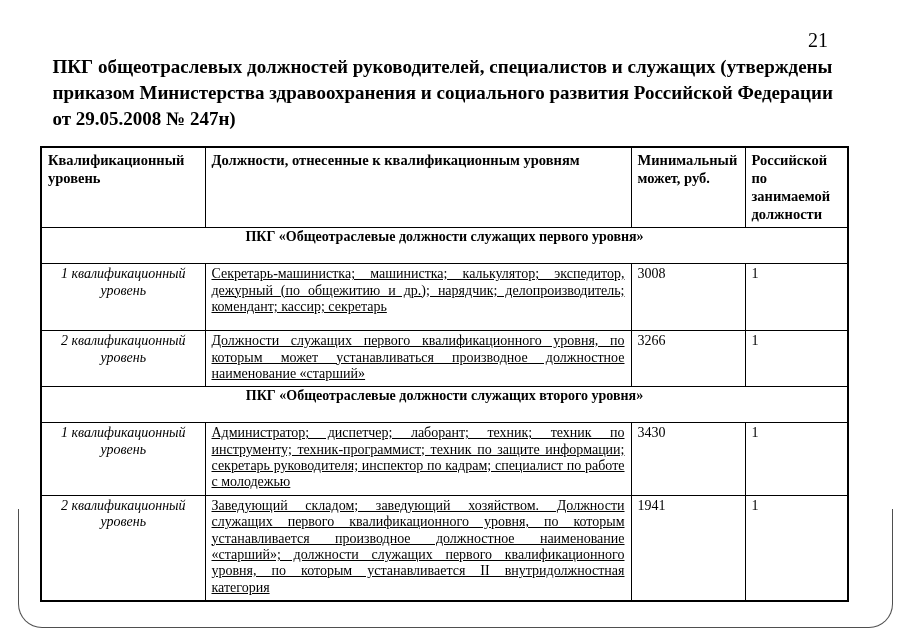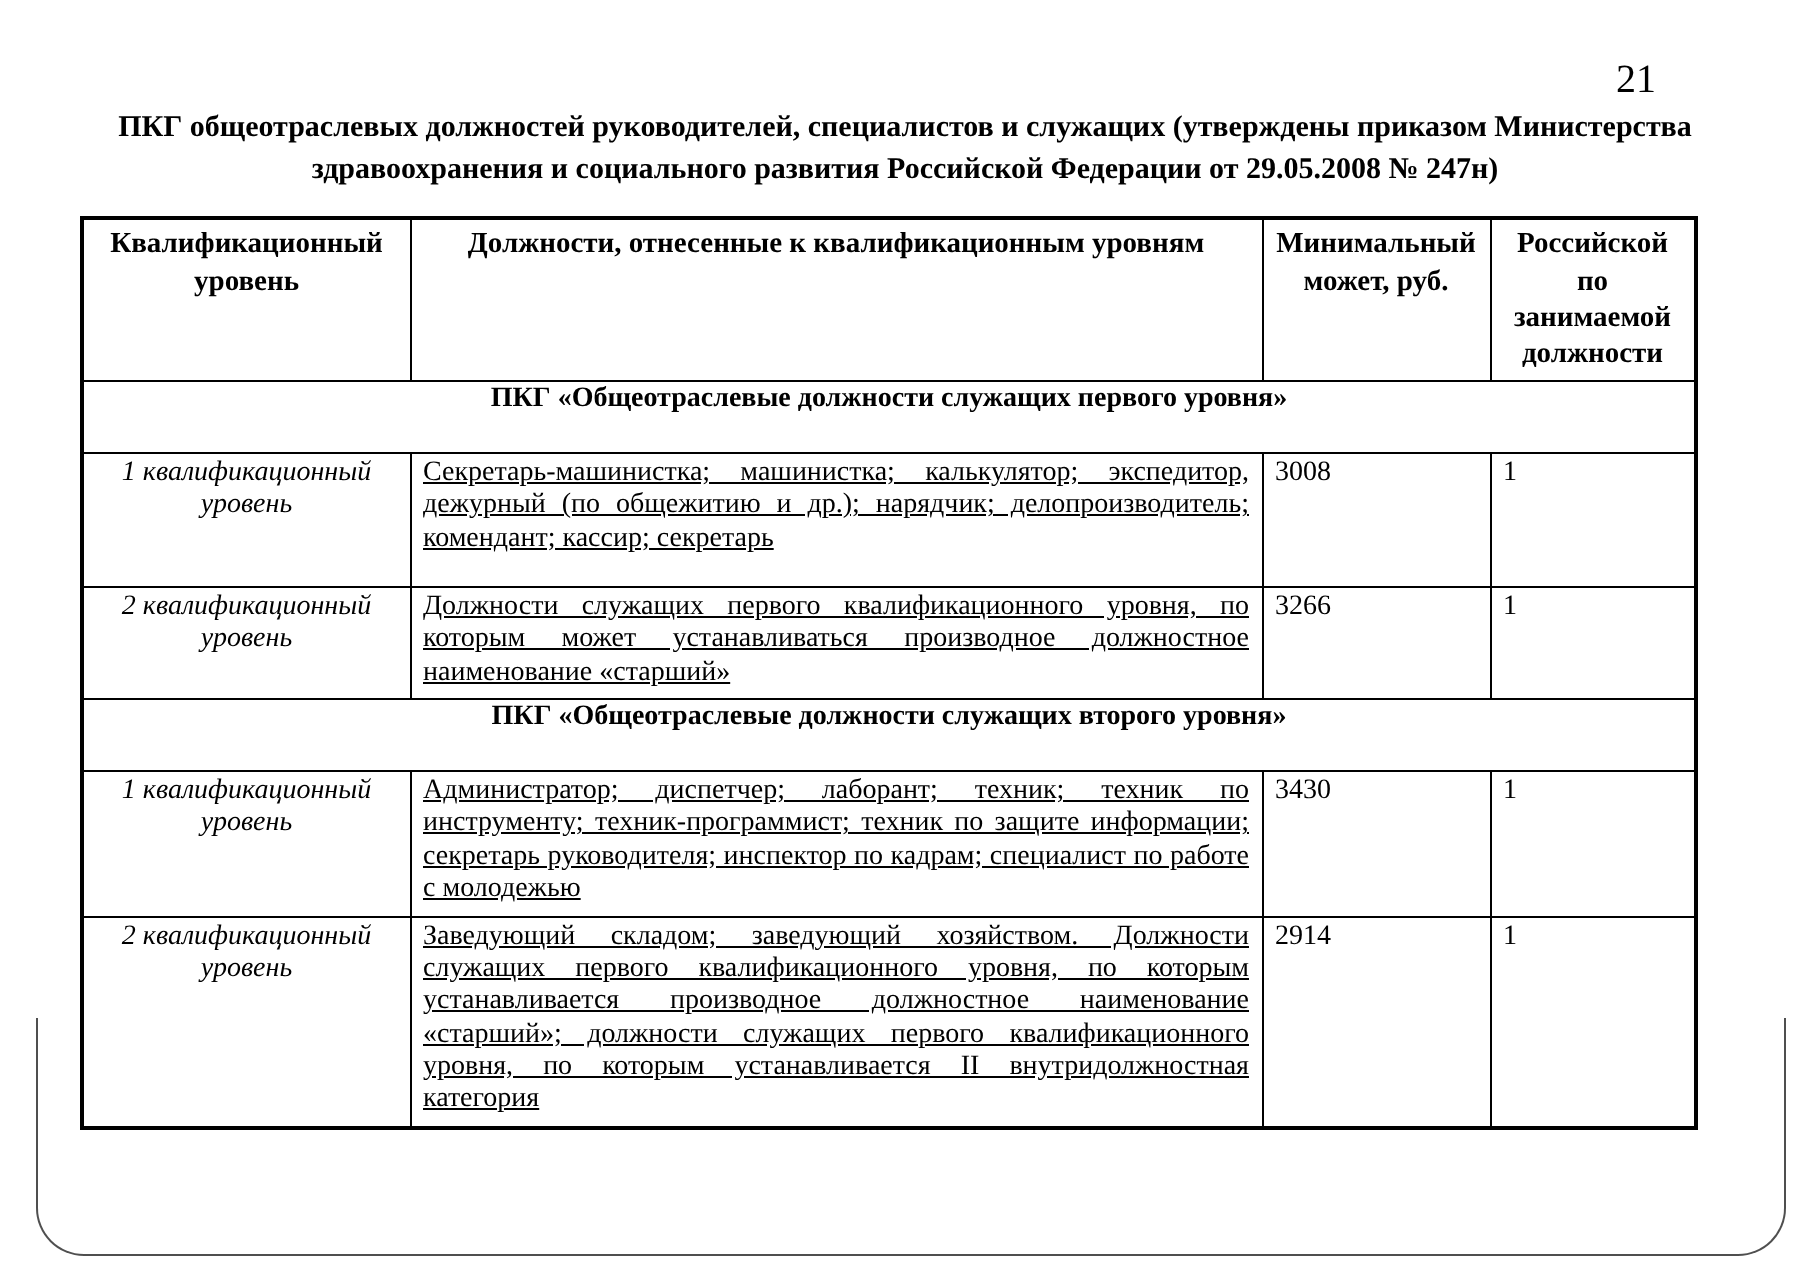--- a/index.html
+++ b/index.html
@@ -16,23 +16,22 @@
   .page-number {
     position: absolute;
     top: 29px;
     left: 784px;
     font-size: 20px;
     margin-left: 24px;
   }
   .doc-title {
     width: 800px;
     margin: 54px auto 0 auto;
-    text-align: center;
     font-weight: bold;
-    font-size: 15px;
+    font-size: 19px;
     line-height: 1.38;
   }
   table.pkg {
     border-collapse: collapse;
     table-layout: fixed;
     margin: 13px 0 0 40px;
     width: 809px;
     border: 2px solid #000;
   }
   .pkg col.c-level { width: 164px; }
@@ -42,21 +41,21 @@
   .pkg th, .pkg td {
     border: 1px solid #000;
     vertical-align: top;
     padding: 2px 6px 4px 6px;
     font-size: 14px;
     line-height: 1.17;
   }
   .pkg thead tr { height: 72px; }
   .pkg th {
     font-weight: bold;
-    text-align: center;
+    text-align: left;
     font-size: 14.5px;
     line-height: 1.25;
     padding-top: 3px;
   }
   .section-row td {
     text-align: center;
     font-weight: bold;
     padding: 1px 4px 2px 4px;
   }
   .section-row { height: 36px; }
@@ -124,21 +123,21 @@
       </tr>
       <tr class="r3">
         <td class="cell-level">1 квалификационный уровень</td>
         <td class="cell-positions">Администратор; диспетчер; лаборант; техник; техник по инструменту; техник-программист; техник по защите информации; секретарь руководителя; инспектор по кадрам; специалист по работе с молодежью</td>
         <td class="cell-salary">3430</td>
         <td class="cell-coef">1</td>
       </tr>
       <tr class="r4">
         <td class="cell-level">2 квалификационный уровень</td>
         <td class="cell-positions">Заведующий складом; заведующий хозяйством. Должности служащих первого квалификационного уровня, по которым устанавливается производное должностное наименование «старший»; должности служащих первого квалификационного уровня, по которым устанавливается  II внутридолжностная категория</td>
-        <td class="cell-salary">2914</td>
+        <td class="cell-salary">1941</td>
         <td class="cell-coef">1</td>
       </tr>
     </tbody>
   </table>
 
   <div class="page-frame"></div>
 
 </div>
 
 </body></html>

